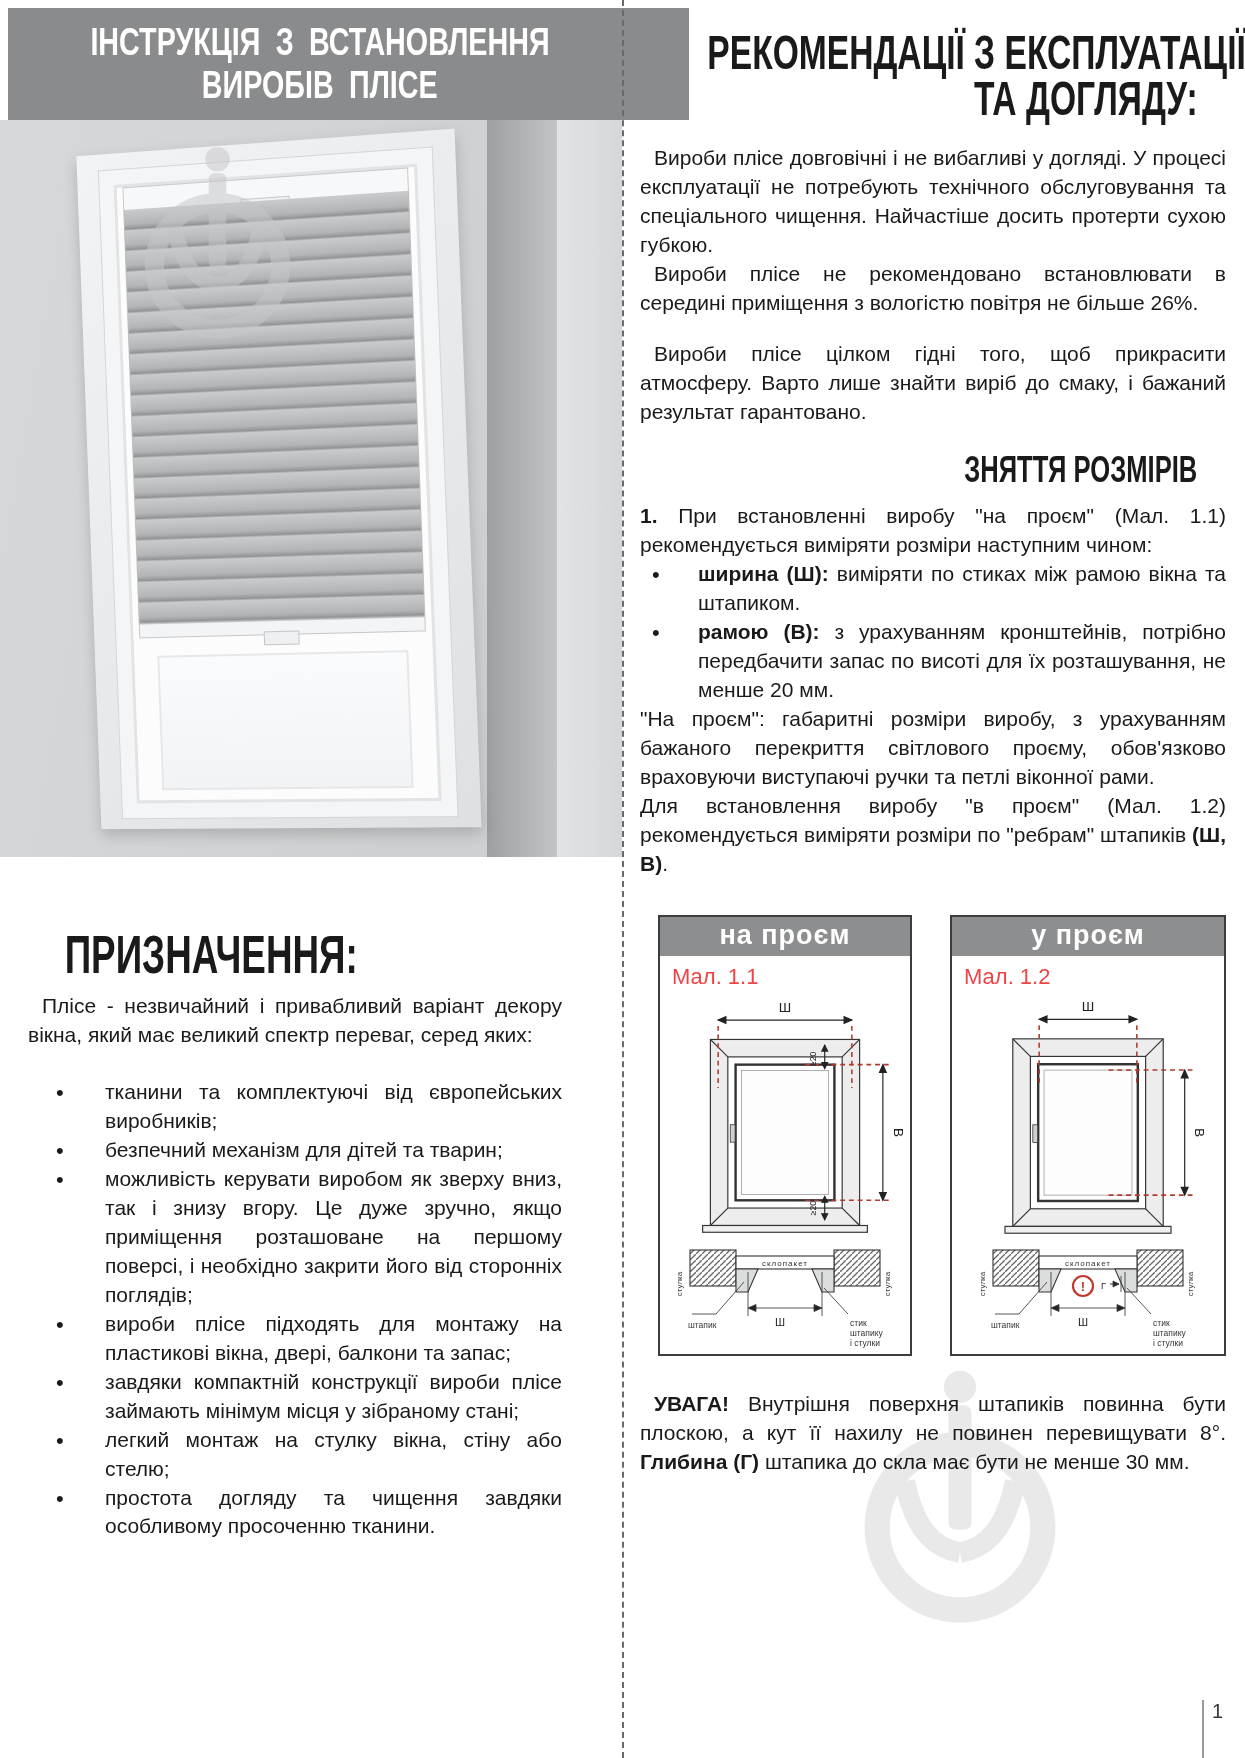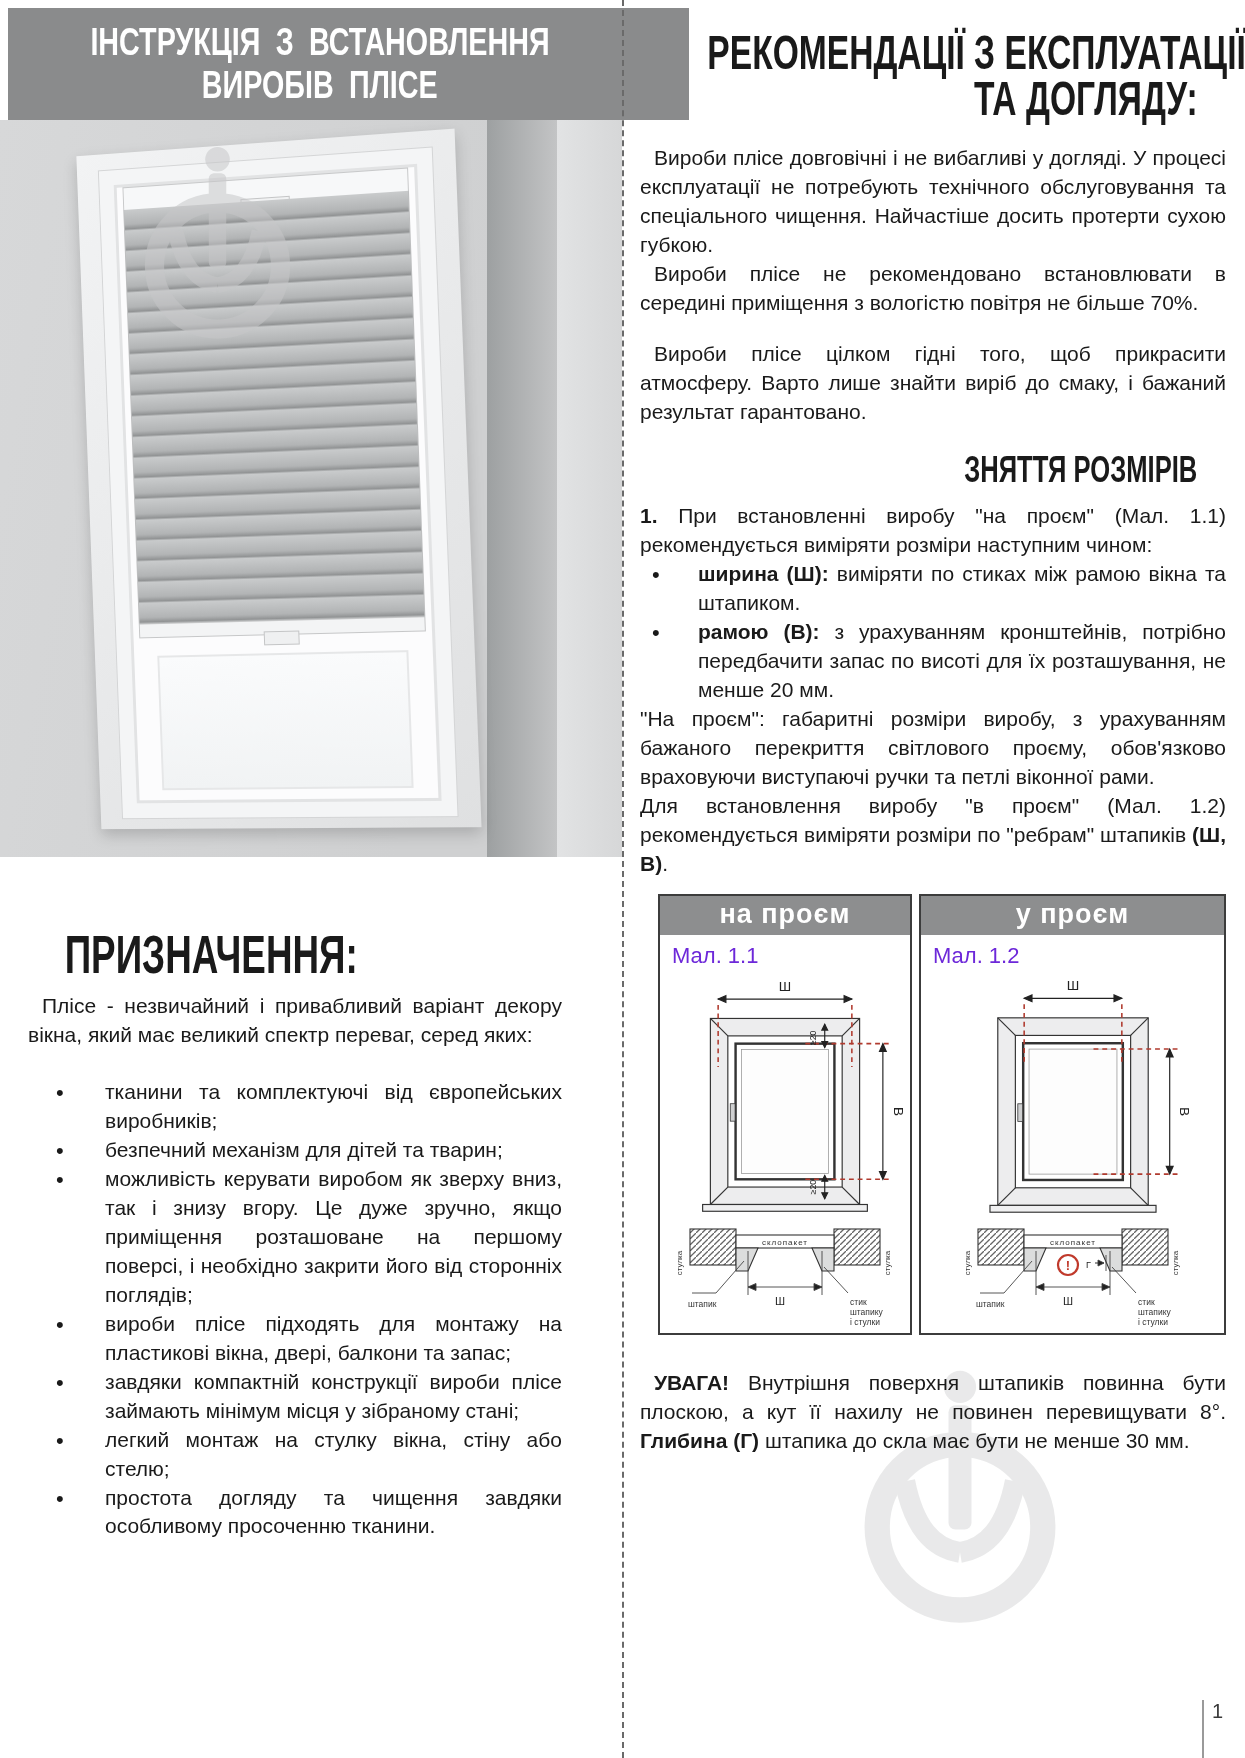--- a/index.html
+++ b/index.html
@@ -49,27 +49,27 @@
   ul.dotlist li{position:relative;padding-left:77px;font-size:21px;line-height:1.38;text-align:justify;margin:0;}
   ul.dotlist li::before{content:"\2022";position:absolute;left:28px;top:0;font-size:22px;}
   .right-col{position:absolute;left:640px;top:30px;width:586px;}
   .right-col h1{margin:0;text-align:right;font-size:42px;line-height:1.1;}
   .right-col h2{margin:24px 0 14px 0;text-align:right;font-size:32px;}
   .right-col .gap-top{margin-top:22px;}
   ul.measlist{list-style:none;margin:0;padding:0;}
   ul.measlist li{position:relative;padding-left:58px;font-size:21px;line-height:1.38;text-align:justify;margin:0;}
   ul.measlist li::before{content:"\2022";position:absolute;left:12px;top:0;font-size:22px;}
   
-  .diagrams{display:flex;gap:7px;margin:15px 0 0 18px;position:relative;z-index:0;}
+  .diagrams{display:flex;gap:38px;margin:36px 0 0 18px;position:relative;z-index:0;}
   .panel{border:2px solid #3c3c3c;background:#fff;box-sizing:border-box;}
   .panel.p1{width:258px;}
   .panel.p2{width:331px;}
   .panel-header{background:#8d8e8f;color:#fff;text-align:center;padding:3px 0 5px 0;}
   .panel-header span{font-weight:bold;font-size:27px;display:inline-block;letter-spacing:1px;}
-  .fig-label{font-size:22px;color:#6d28d9;padding:8px 0 0 12px;}
+  .fig-label{font-size:22px;color:#ef4444;padding:8px 0 0 12px;}
   .panel svg{display:block;margin:0 auto;}
   .attention{margin-top:34px;position:relative;z-index:2;}
   
   .pageno-line{position:absolute;left:1202px;top:1700px;height:58px;border-left:2px solid #9a9a9a;}
   .pageno{position:absolute;left:1212px;top:1700px;font-size:20px;color:#3a3a3a;}
   svg text{font-family:"Liberation Sans",sans-serif;}
 </style>
 </head>
 <body>
 
@@ -123,21 +123,21 @@
   </div>
 
   <div class="divider"></div>
 
   <div class="right-col">
     <h1>
       <span class="cond">РЕКОМЕНДАЦІЇ З ЕКСПЛУАТАЦІЇ</span><br>
       <span class="cond">ТА ДОГЛЯДУ:</span>
     </h1>
     <p class="p-just ind gap-top">Вироби плісе довговічні і не вибагливі у догляді. У процесі експлуатації не потребують технічного обслуговування та спеціального чищення. Найчастіше досить протерти сухою губкою.</p>
-    <p class="p-just ind">Вироби плісе не рекомендовано встановлювати в середині приміщення з вологістю повітря не більше 70%.</p>
+    <p class="p-just ind">Вироби плісе не рекомендовано встановлювати в середині приміщення з вологістю повітря не більше 26%.</p>
     <p class="p-just ind gap-top">Вироби плісе цілком гідні того, щоб прикрасити атмосферу. Варто лише знайти виріб до смаку, і бажаний результат гарантовано.</p>
 
     <h2><span class="cond">ЗНЯТТЯ РОЗМІРІВ</span></h2>
     <p class="p-just"><b>1.</b><span> При встановленні виробу "на проєм" (Мал. 1.1) рекомендується виміряти розміри наступним чином:</span></p>
     <ul class="measlist">
       <li><b>ширина (Ш):</b><span> виміряти по стиках між рамою вікна та штапиком.</span></li>
       <li><b>рамою (В):</b><span> з урахуванням кронштейнів, потрібно передбачити запас по висоті для їх розташування, не менше 20 мм.</span></li>
     </ul>
     <p class="p-just">"На проєм": габаритні розміри виробу, з урахуванням бажаного перекриття світлового проєму, обов'язково враховуючи виступаючі ручки та петлі віконної рами.</p>
     <p class="p-just"><span>Для встановлення виробу "в проєм" (Мал. 1.2) рекомендується виміряти розміри по "ребрам" штапиків </span><b>(Ш, В)</b><span>.</span></p>

